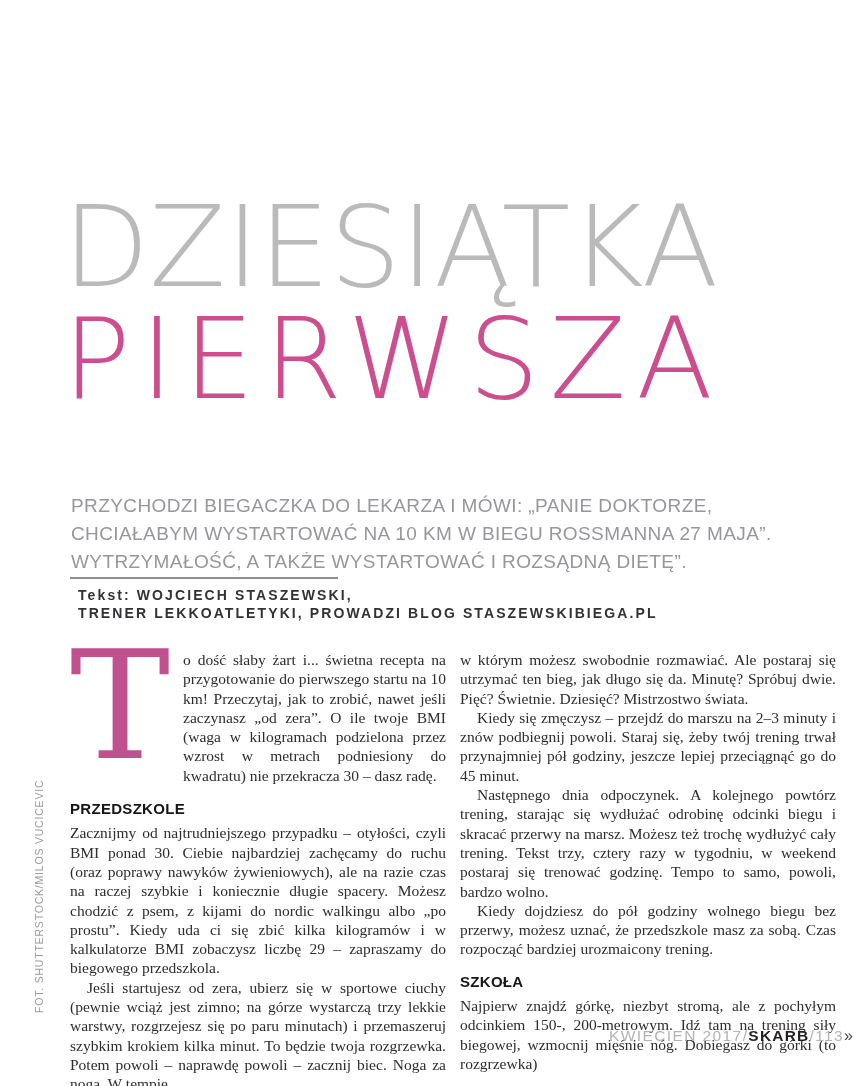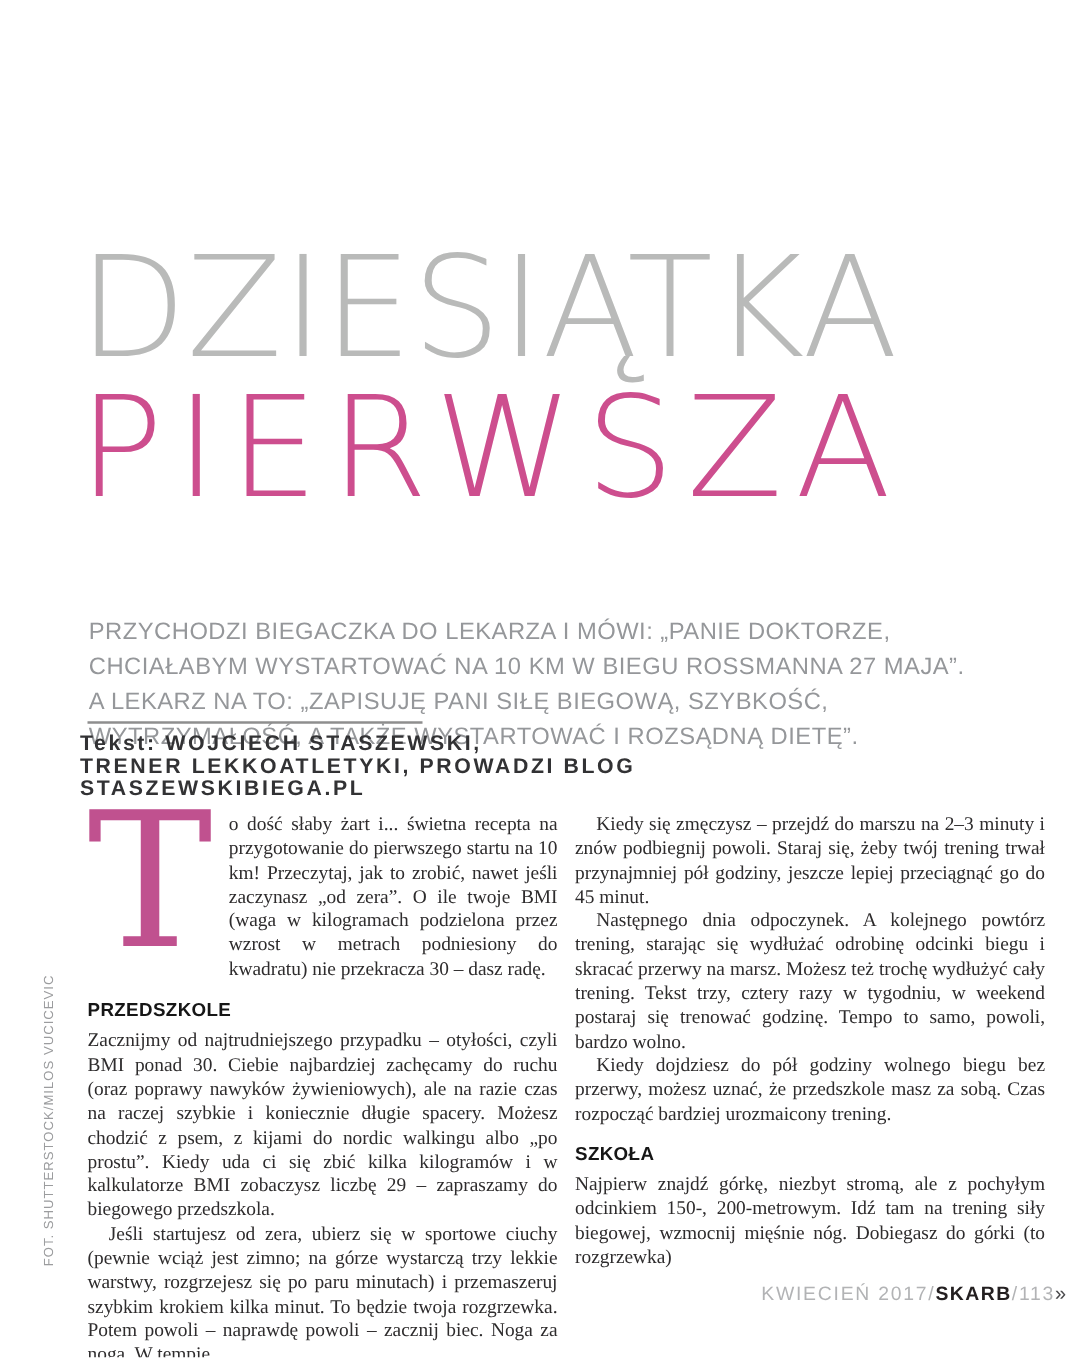--- a/index.html
+++ b/index.html
@@ -54,23 +54,23 @@
     position:absolute;left:71px;top:492px;width:770px;
     color:var(--lead-gray);
     font-size:19px;line-height:28px;letter-spacing:0.4px;
   }
   
   .rule{
     position:absolute;left:70px;top:577px;
     width:268px;height:2px;background:var(--rule-gray);
   }
   .byline{
-    position:absolute;left:64px;top:586px;width:640px;
+    position:absolute;left:78px;top:586px;width:640px;
     color:var(--byline-ink);
-    font-size:17px;line-height:18px;font-weight:bold;letter-spacing:2.1px;
+    font-size:14px;line-height:18px;font-weight:bold;letter-spacing:2.1px;
   }
   
   .columns{
     position:absolute;left:70px;top:650px;width:766px;
     display:flex;gap:14px;
   }
   .col{
     width:376px;
     font-family:"Liberation Serif","DejaVu Serif",serif;
     font-size:15.5px;line-height:19.3px;
@@ -114,41 +114,41 @@
   <div class="photo-credit">FOT. SHUTTERSTOCK/MILOS VUCICEVIC</div>
 
   <h1 class="title-block">
     <span class="title-line gray">DZIESIĄTKA</span>
     <span class="title-line pink">PIERWSZA</span>
   </h1>
 
   <div class="lead">
     <div>PRZYCHODZI BIEGACZKA DO LEKARZA I MÓWI: „PANIE DOKTORZE,</div>
     <div>CHCIAŁABYM WYSTARTOWAĆ NA 10 KM W BIEGU ROSSMANNA 27 MAJA”.</div>
-    <div>A LEKARZ NA TO: „ZAPISUJĘ PANI SIŁĘ BIEGOWĄ, SZYBKOŚĆ,</div>
     <div>WYTRZYMAŁOŚĆ, A TAKŻE WYSTARTOWAĆ I ROZSĄDNĄ DIETĘ”.</div>
   </div>
 
   <div class="rule"></div>
 
   <div class="byline">
     <div>Tekst: WOJCIECH STASZEWSKI,</div>
     <div>TRENER LEKKOATLETYKI, PROWADZI BLOG STASZEWSKIBIEGA.PL</div>
   </div>
 
   <div class="columns">
 
     <div class="col">
       <p><span class="dropcap">T</span><span>o dość słaby żart i... świetna recepta na przygotowanie do pierwszego startu na 10 km! Przeczytaj, jak to zrobić, nawet jeśli zaczynasz „od zera”. O ile twoje BMI (waga w kilogramach podzielona przez wzrost w metrach podniesiony do kwadratu) nie przekracza 30 – dasz radę.</span></p>
       <h2 class="section-heading first">PRZEDSZKOLE</h2>
       <p>Zacznijmy od najtrudniejszego przypadku – otyłości, czyli BMI ponad 30. Ciebie najbardziej zachęcamy do ruchu (oraz poprawy nawyków żywieniowych), ale na razie czas na raczej szybkie i koniecznie długie spacery. Możesz chodzić z psem, z kijami do nordic walkingu albo „po prostu”. Kiedy uda ci się zbić kilka kilogramów i w kalkulatorze BMI zobaczysz liczbę 29 – zapraszamy do biegowego przedszkola.</p>
       <p class="ind">Jeśli startujesz od zera, ubierz się w sportowe ciuchy (pewnie wciąż jest zimno; na górze wystarczą trzy lekkie warstwy, rozgrzejesz się po paru minutach) i przemaszeruj szybkim krokiem kilka minut. To będzie twoja rozgrzewka. Potem powoli – naprawdę powoli – zacznij biec. Noga za nogą. W tempie,</p>
     </div>
 
     <div class="col">
+      <p>w którym możesz swobodnie rozmawiać. Ale postaraj się utrzymać ten bieg, jak długo się da. Minutę? Spróbuj dwie. Pięć? Świetnie. Dziesięć? Mistrzostwo świata.</p>
       <p class="ind">Kiedy się zmęczysz – przejdź do marszu na 2–3 minuty i znów podbiegnij powoli. Staraj się, żeby twój trening trwał przynajmniej pół godziny, jeszcze lepiej przeciągnąć go do 45 minut.</p>
       <p class="ind">Następnego dnia odpoczynek. A kolejnego powtórz trening, starając się wydłużać odrobinę odcinki biegu i skracać przerwy na marsz. Możesz też trochę wydłużyć cały trening. Tekst trzy, cztery razy w tygodniu, w weekend postaraj się trenować godzinę. Tempo to samo, powoli, bardzo wolno.</p>
       <p class="ind">Kiedy dojdziesz do pół godziny wolnego biegu bez przerwy, możesz uznać, że przedszkole masz za sobą. Czas rozpocząć bardziej urozmaicony trening.</p>
       <h2 class="section-heading">SZKOŁA</h2>
       <p>Najpierw znajdź górkę, niezbyt stromą, ale z pochyłym odcinkiem 150-, 200-metrowym. Idź tam na trening siły biegowej, wzmocnij mięśnie nóg. Dobiegasz do górki (to rozgrzewka)</p>
     </div>
 
   </div>
 
   <div class="footer">

